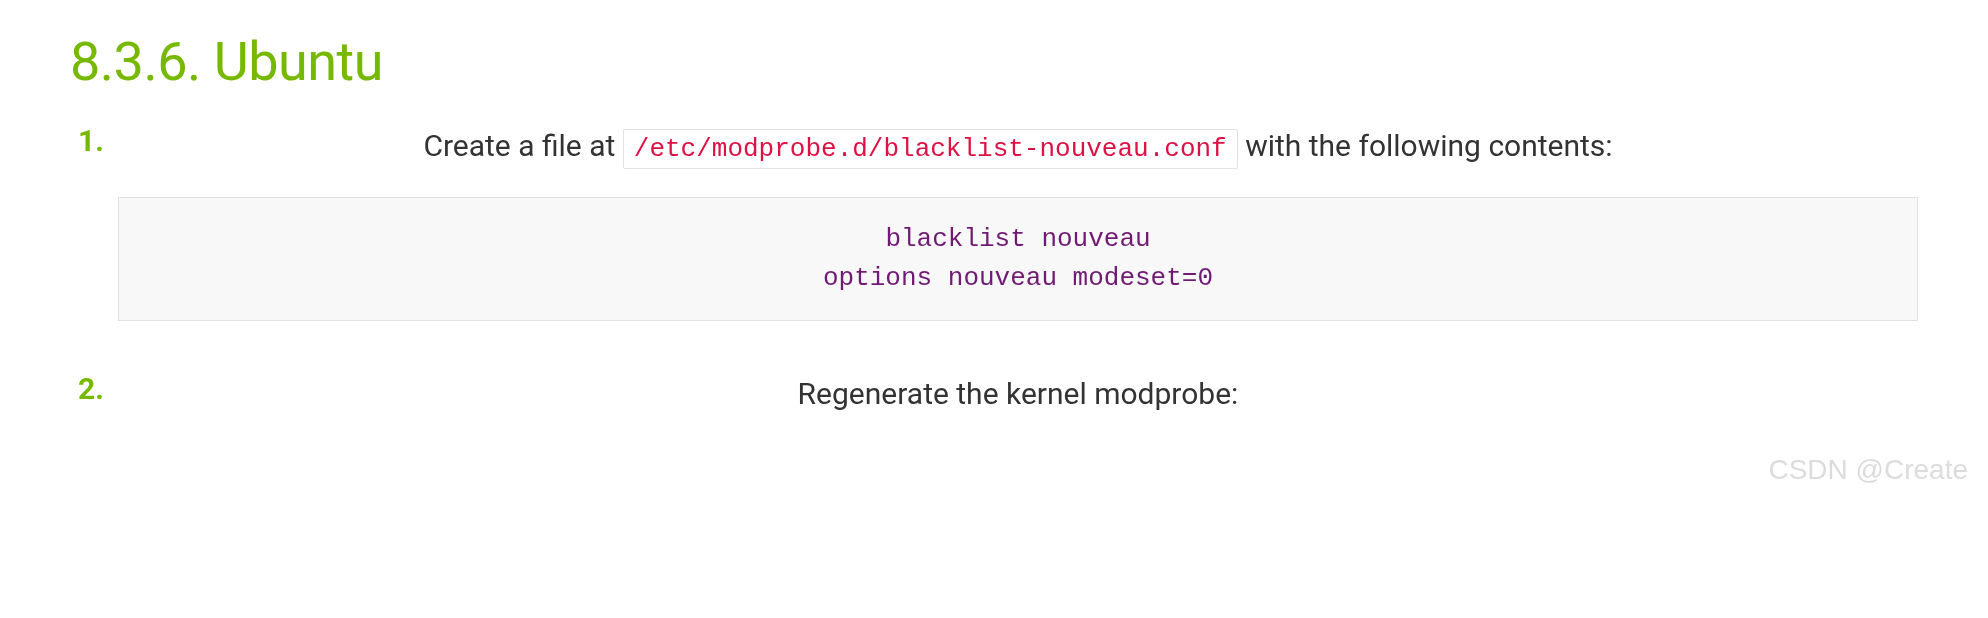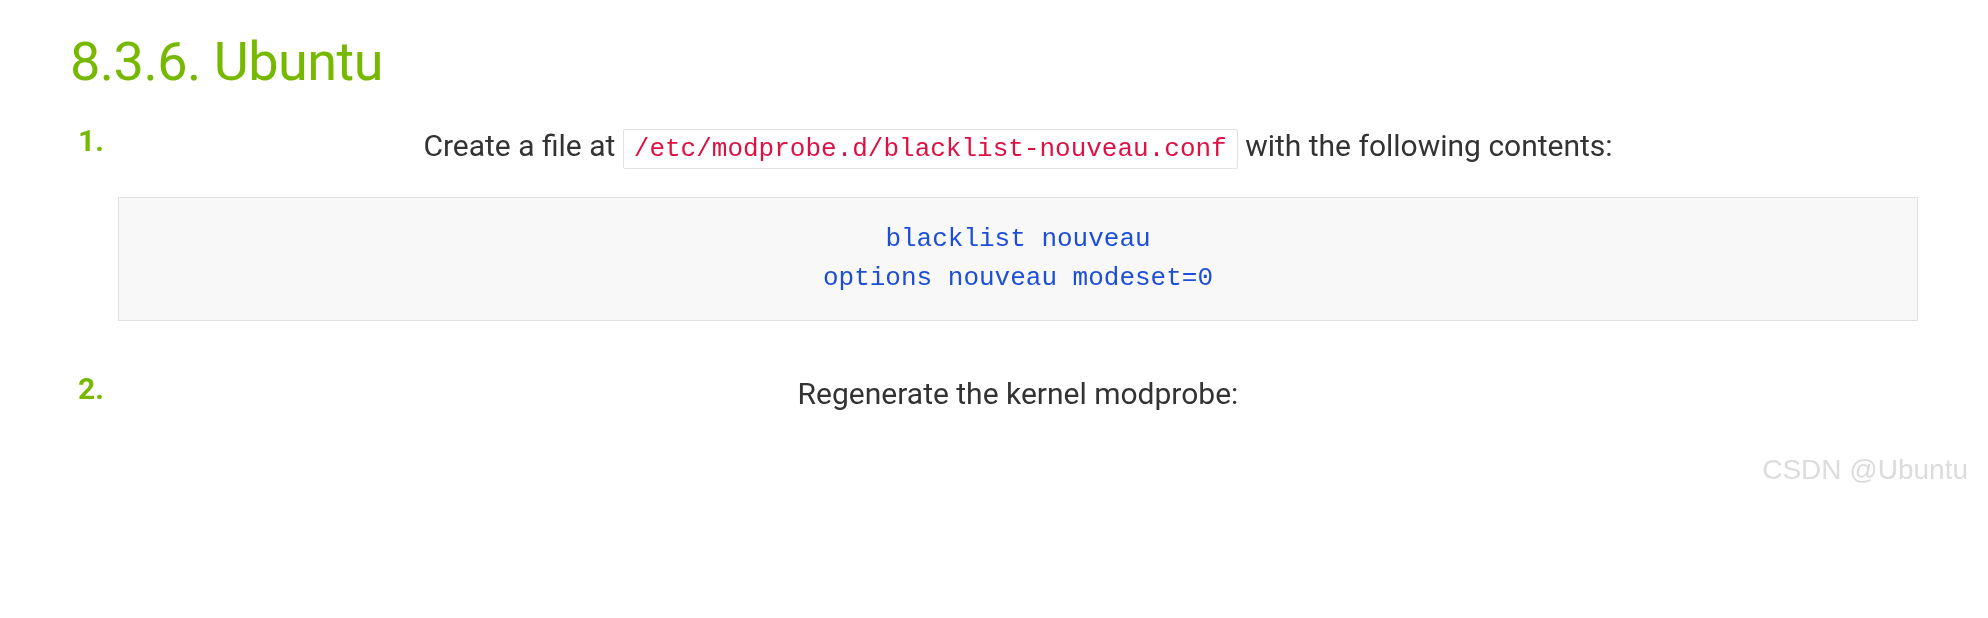--- a/index.html
+++ b/index.html
@@ -58,21 +58,21 @@
       border-radius: 2px;
       vertical-align: baseline;
     }
     pre {
       background: #f8f8f8;
       border: 1px solid #e1e1e1;
       padding: 22px 28px;
       font-family: "SFMono-Regular", Consolas, "Liberation Mono", Menlo, monospace;
       font-size: 26px;
       line-height: 1.5;
-      color: #1d4ed8;
+      color: #701a75;
       overflow-x: auto;
       white-space: pre;
     }
     .watermark {
       position: absolute;
       right: 20px;
       bottom: 10px;
       color: #dcdcdc;
       font-size: 28px;
       font-family: -apple-system, sans-serif;
@@ -93,13 +93,13 @@
     <pre>blacklist nouveau
 options nouveau modeset=0</pre>
   </li>
   <li>
     <p class="step-text">
       <span>Regenerate the kernel modprobe:</span>
     </p>
   </li>
 </ol>
 
-<div class="watermark">CSDN @Ubuntu</div>
+<div class="watermark">CSDN @Create</div>
 
 </body></html>

